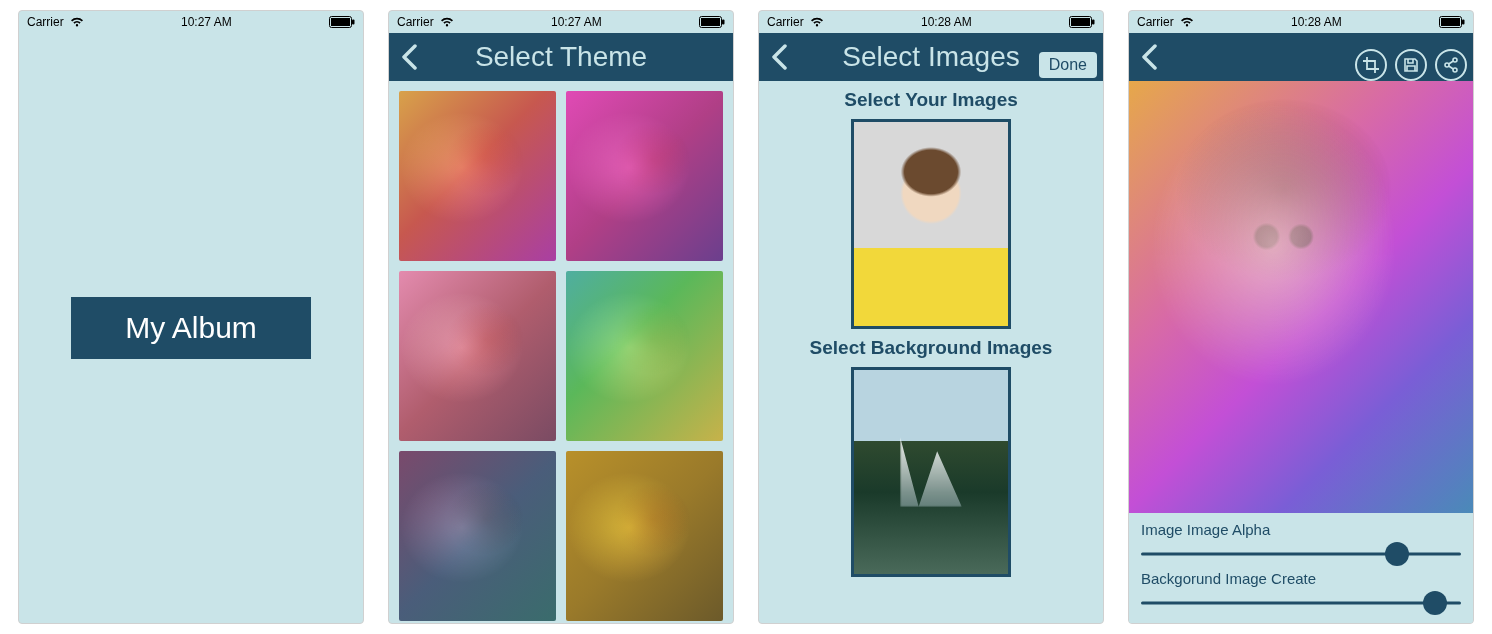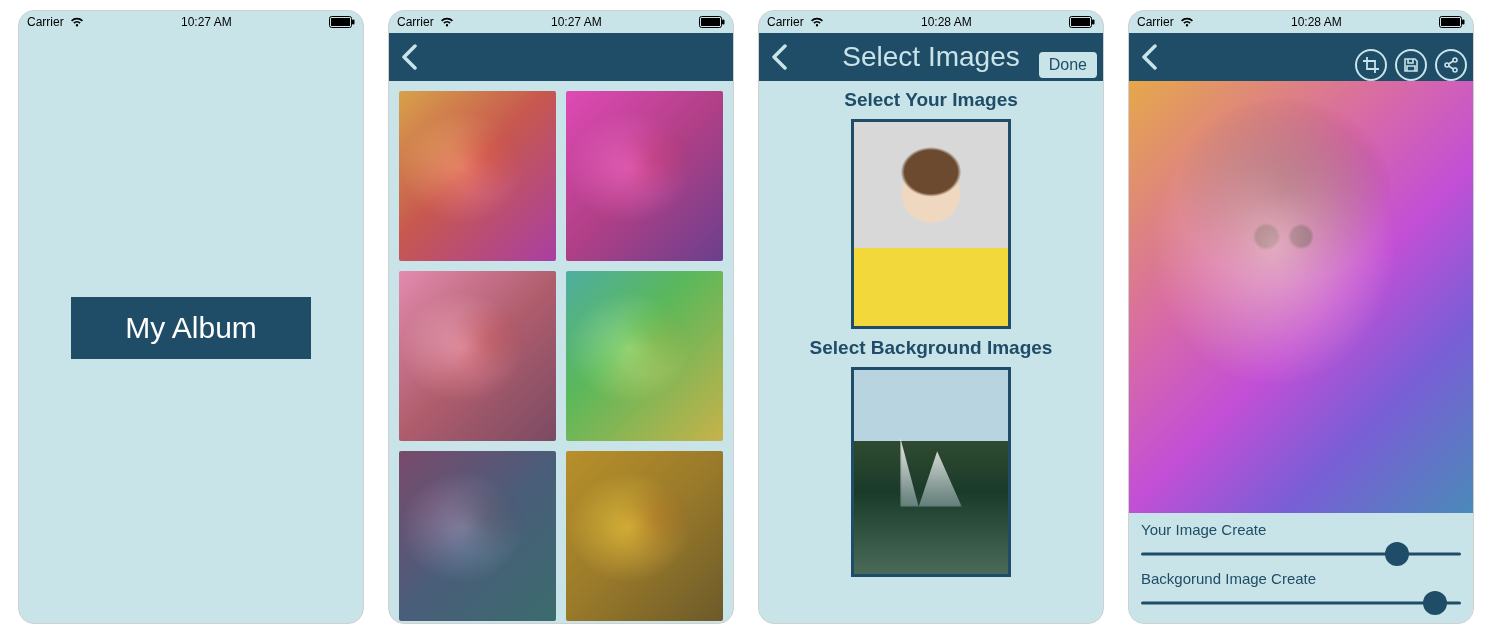--- a/index.html
+++ b/index.html
@@ -8,21 +8,21 @@
     font-family: -apple-system, "Helvetica Neue", Arial, sans-serif;
     display: flex;
     gap: 24px;
     padding: 10px;
     justify-content: center;
   }
   .phone {
     width: 346px;
     height: 614px;
     background: #c9e4e8;
-    border-radius: 16px;
+    border-radius: 4px;
     position: relative;
     overflow: hidden;
     display: flex;
     flex-direction: column;
     border: 1px solid #d0d0d0;
   }
   
   .status-bar {
     height: 22px;
     display: flex;
@@ -251,20 +251,21 @@
       </span>
     </div>
   </div>
 
   <div class="navbar">
     <div class="back">
       <svg width="16" height="26" viewBox="0 0 16 26">
           <path d="M14 2 L3 13 L14 24" stroke="#c9e4e8" stroke-width="3.5" fill="none" stroke-linecap="round" stroke-linejoin="round"></path>
         </svg>
     </div>
+    <div class="title">Select Theme</div>
   </div>
 
   <div class="theme-grid">
     <div class="theme-cell g1"></div>
     <div class="theme-cell g2"></div>
     <div class="theme-cell g3"></div>
     <div class="theme-cell g4"></div>
     <div class="theme-cell g5"></div>
     <div class="theme-cell g6"></div>
   </div>
@@ -361,21 +362,21 @@
       </div>
     </div>
   </div>
 
   <div class="editor-canvas">
     <div class="bg"></div>
     <div class="fg"></div>
   </div>
 
   <div class="slider-panel">
-    <div class="slider-label">Your Image Create</div>
+    <div class="slider-label">Image Image Alpha</div>
     <div class="slider-track">
       <div class="slider-thumb" id="thumb1" style="left: 80%;"></div>
     </div>
     <div class="slider-label">Backgorund Image Create</div>
     <div class="slider-track">
       <div class="slider-thumb" id="thumb2" style="left: 92%;"></div>
     </div>
   </div>
 </div>
 

